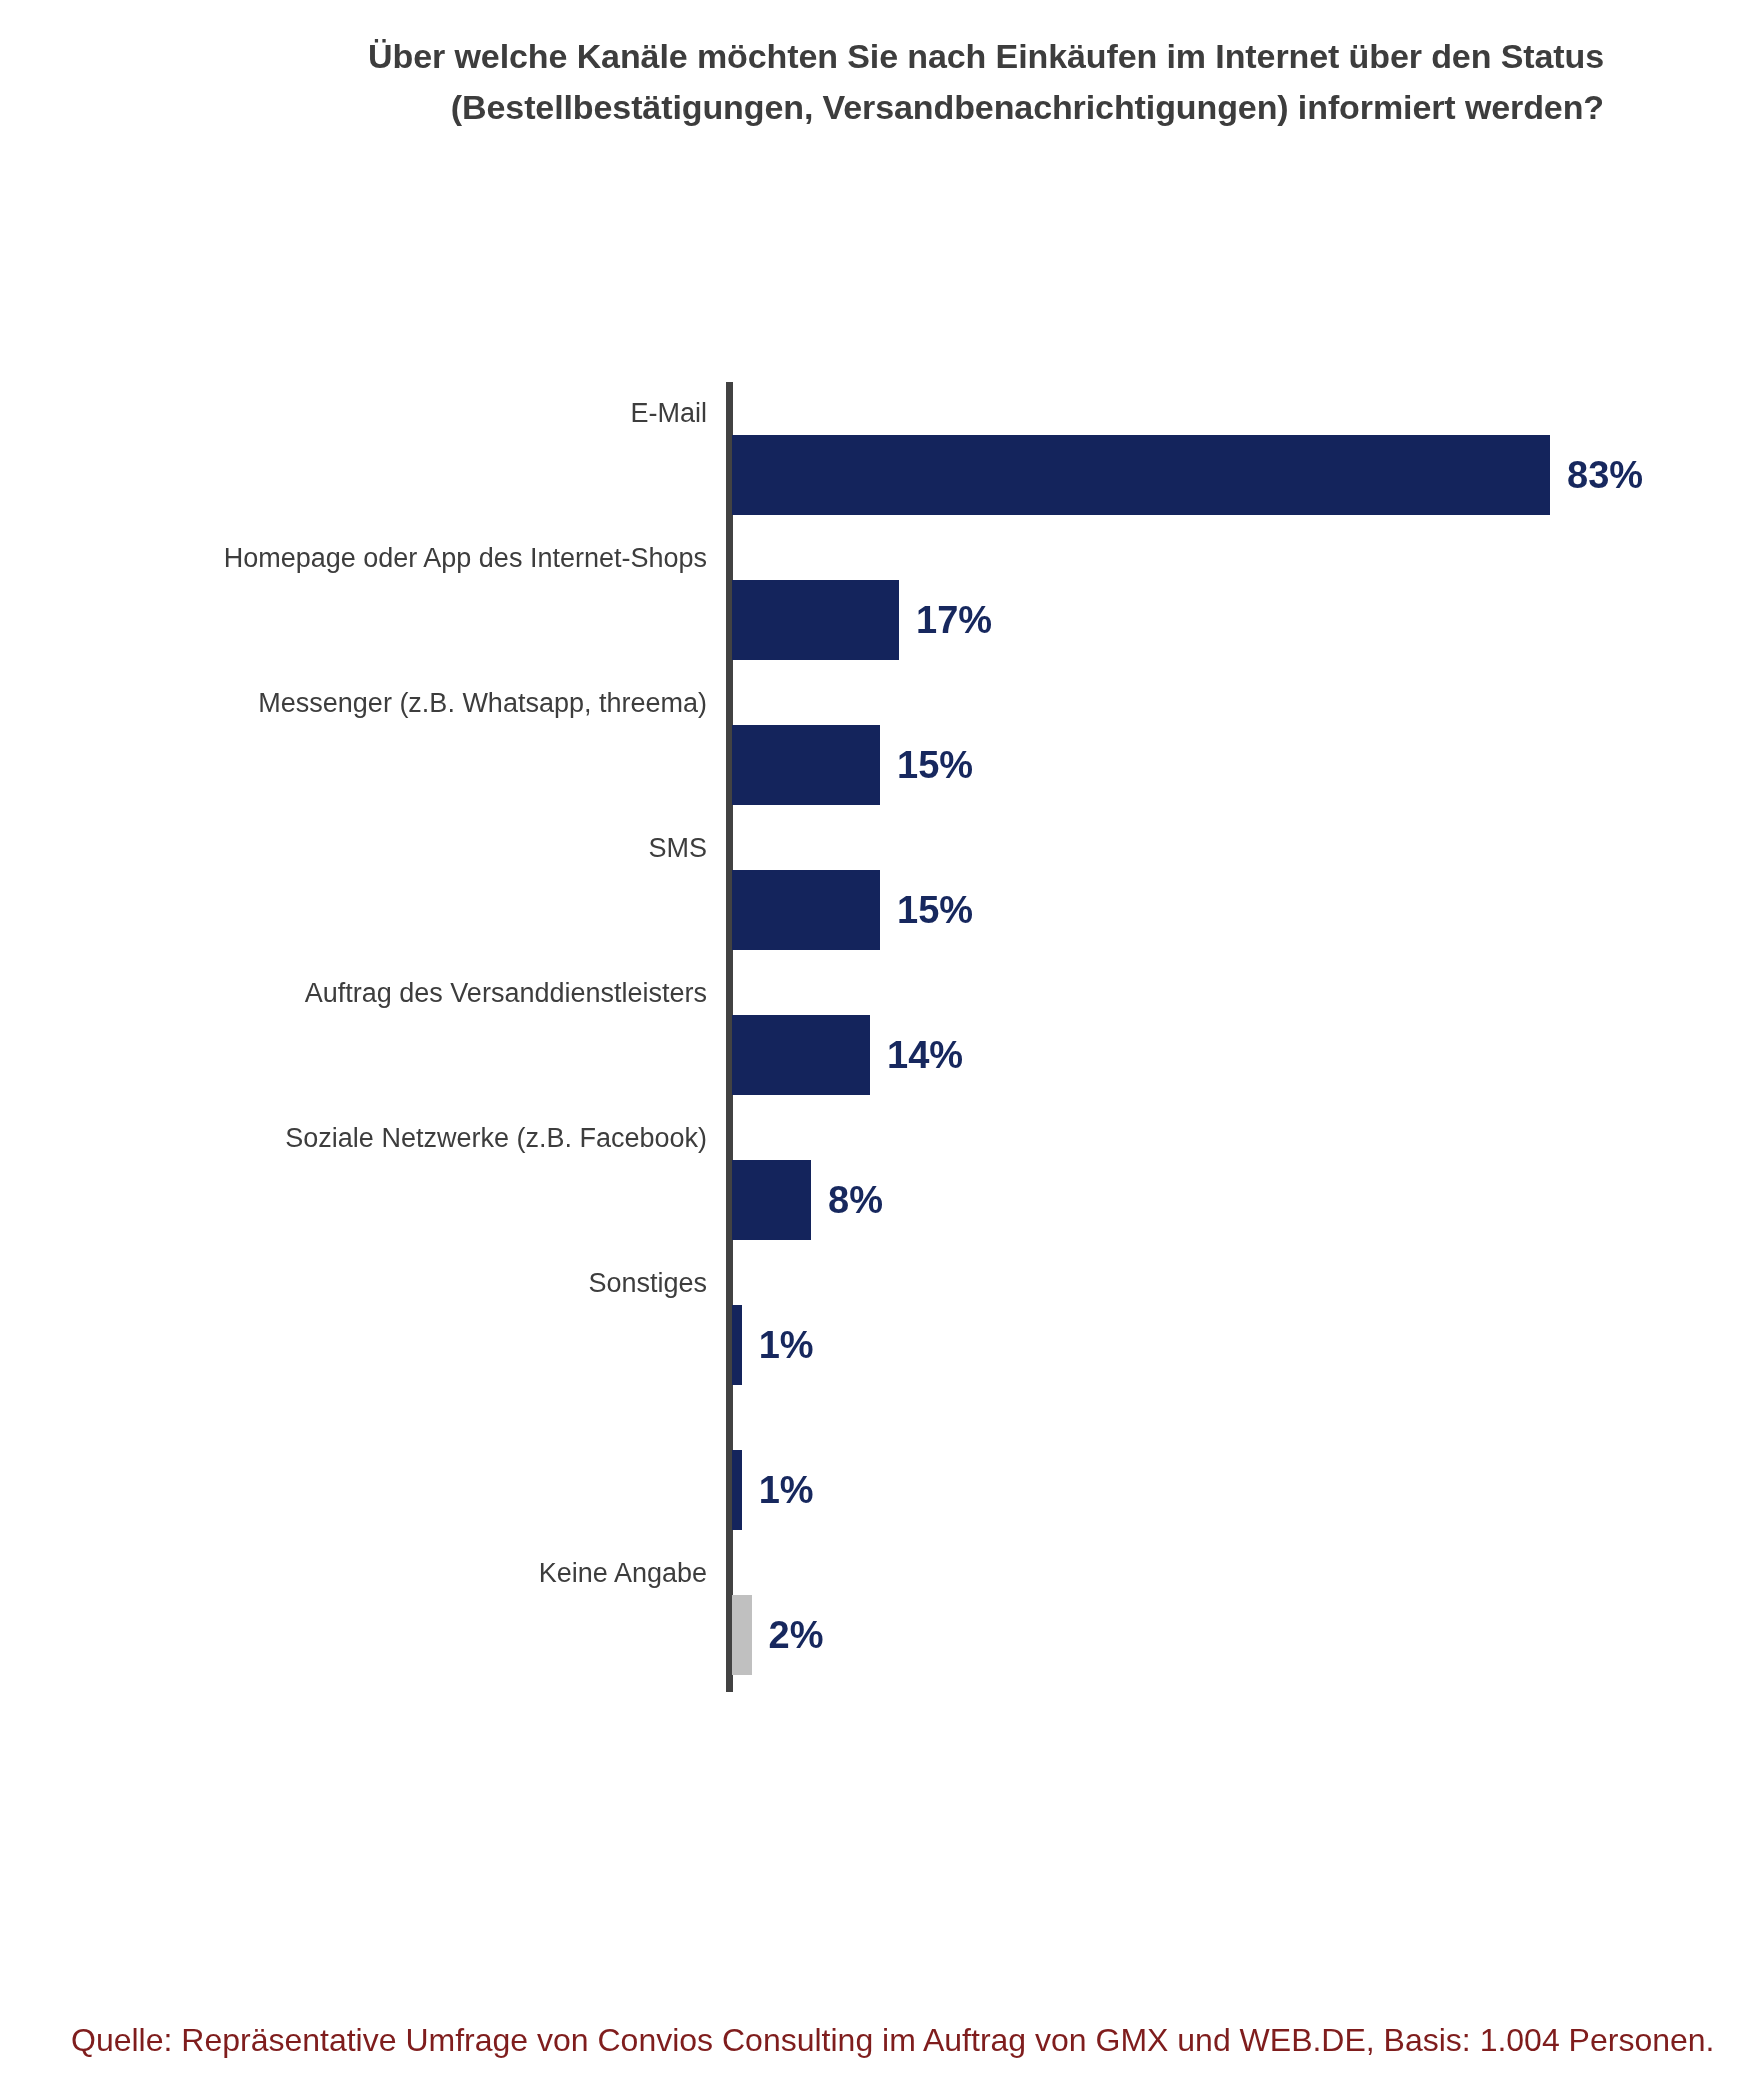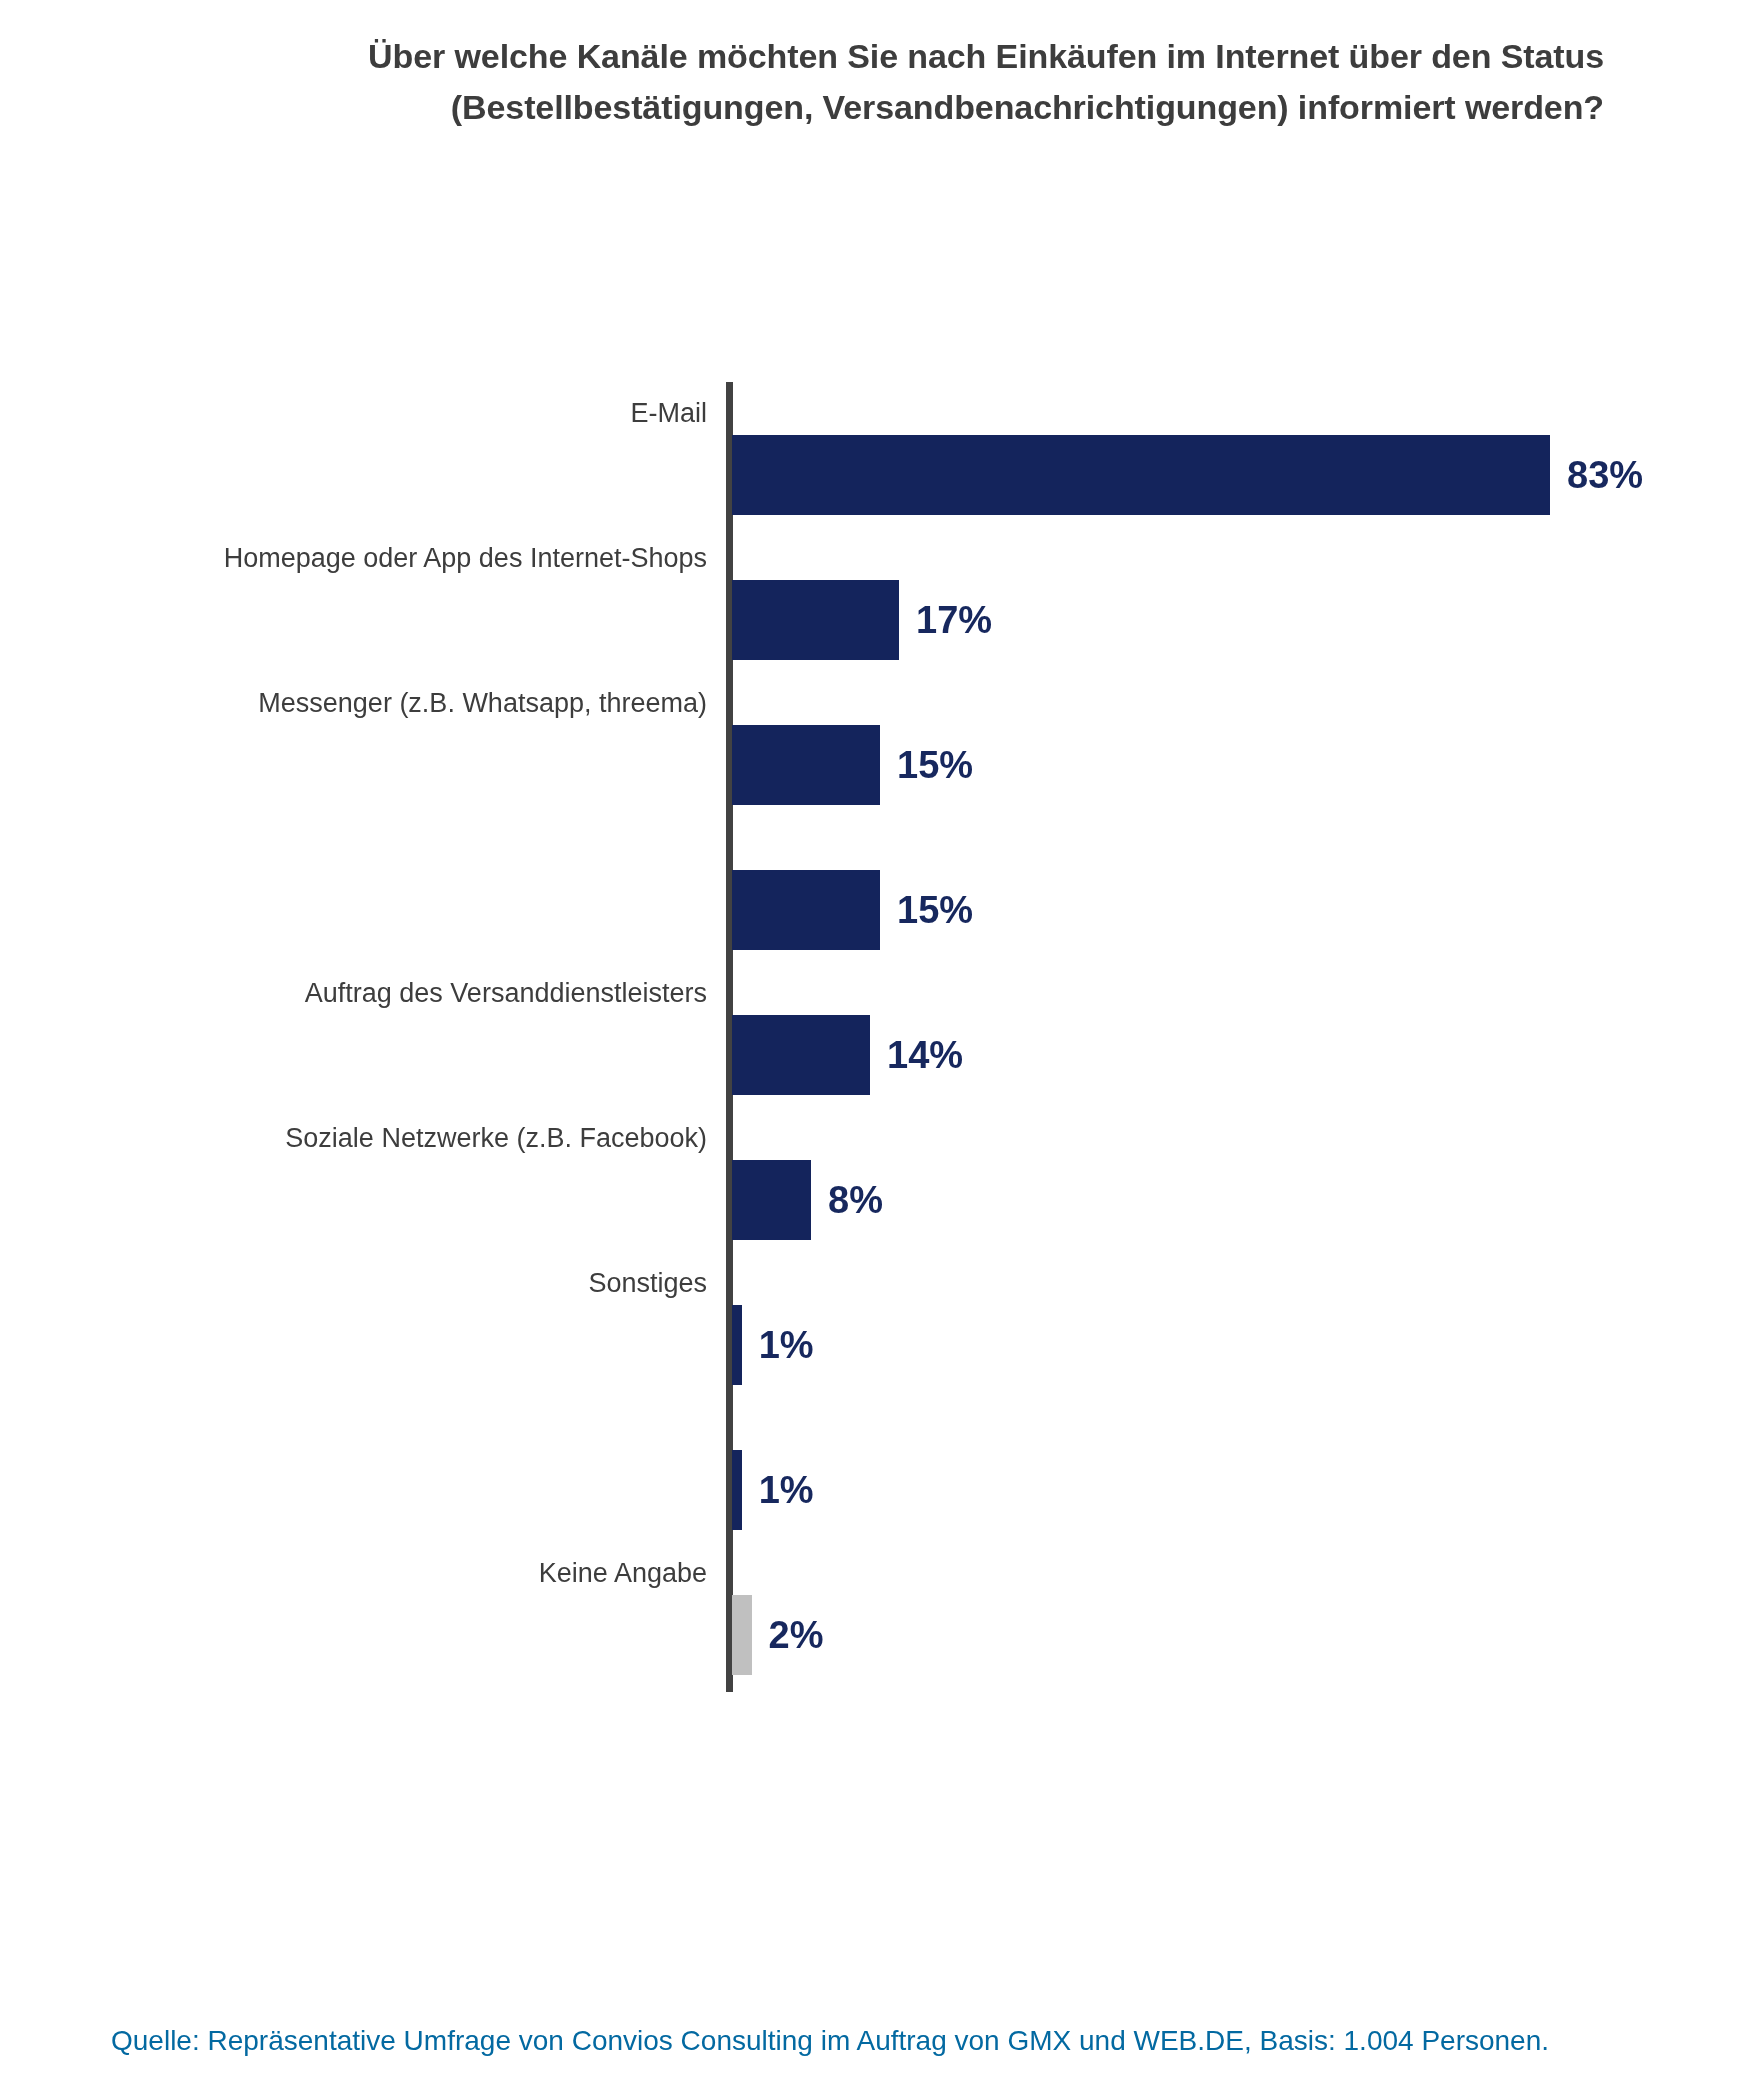--- a/index.html
+++ b/index.html
@@ -90,25 +90,24 @@
     margin-left: 17px;
     line-height: 80px;
     white-space: nowrap;
   }
 
   
   .footer {
     position: absolute;
     left: 71px;
     top: 2025px;
-    font-size: 28px;
+    font-size: 32px;
     line-height: 31px;
-    color: #0369a1;
+    color: #7f1d1d;
     white-space: nowrap;
-    margin-left: 40px;
   }
 </style>
 </head>
 <body>
 
 <div class="title">Über welche Kanäle möchten Sie nach Einkäufen im Internet über den Status (Bestellbestätigungen, Versandbenachrichtigungen) informiert werden?</div>
 
 <div class="chart">
   <div class="axis-line"></div>
   <div class="rows" id="rows">
@@ -127,20 +126,21 @@
         </div>
       </div>
       <div class="row">
         <div class="row-label">Messenger (z.B. Whatsapp, threema)</div>
         <div class="bar-wrap">
           <div class="bar" style="width: 148px; background: rgb(20, 36, 92);"></div>
           <div class="bar-value" style="color: rgb(23, 40, 94);">15%</div>
         </div>
       </div>
       <div class="row">
+        <div class="row-label">SMS</div>
         <div class="bar-wrap">
           <div class="bar" style="width: 148px; background: rgb(20, 36, 92);"></div>
           <div class="bar-value" style="color: rgb(23, 40, 94);">15%</div>
         </div>
       </div>
       <div class="row">
         <div class="row-label">Auftrag des Versanddienstleisters</div>
         <div class="bar-wrap">
           <div class="bar" style="width: 138px; background: rgb(20, 36, 92);"></div>
           <div class="bar-value" style="color: rgb(23, 40, 94);">14%</div>

